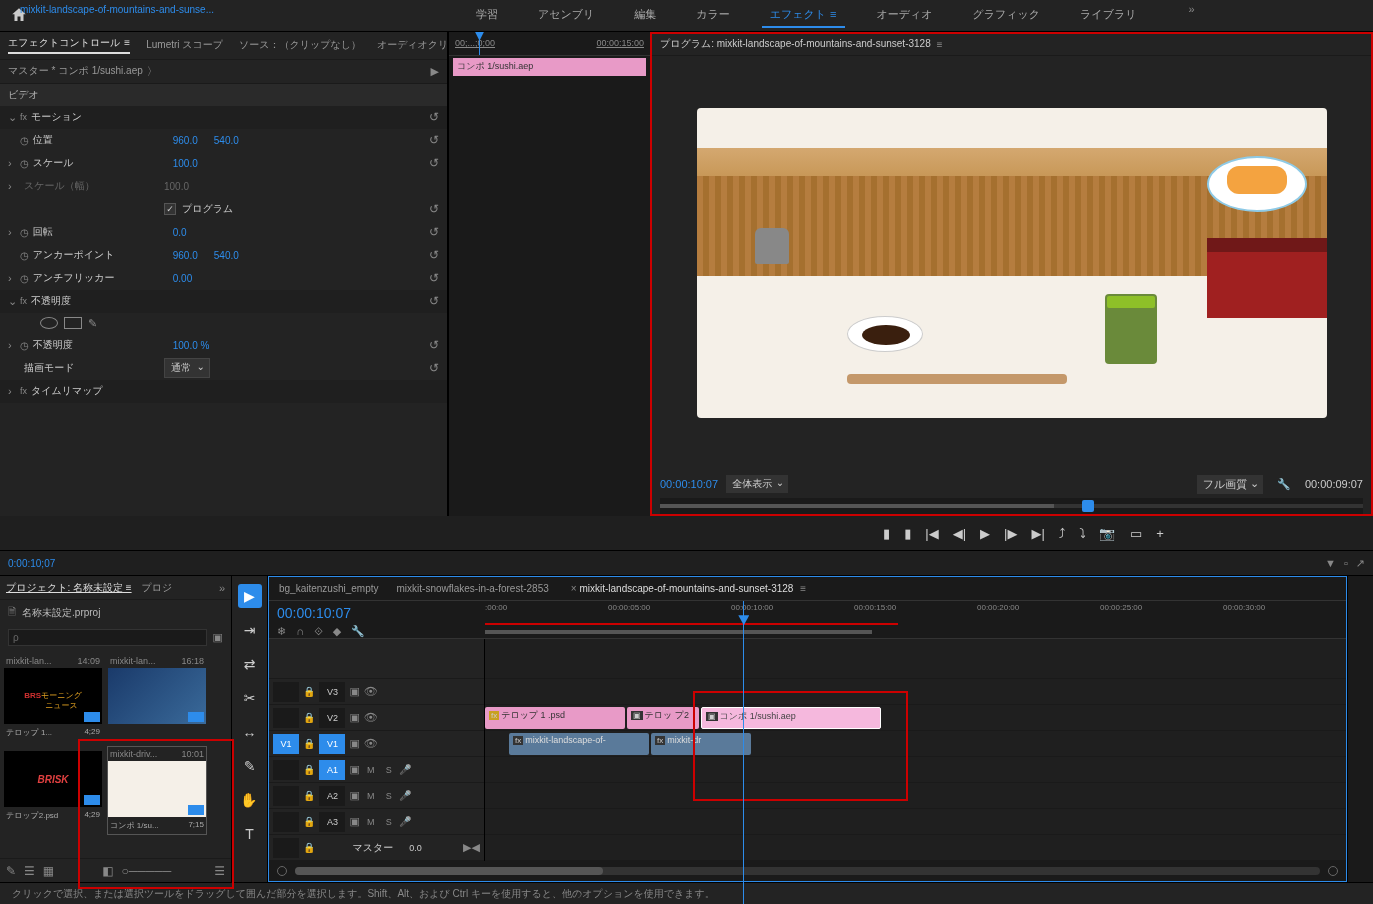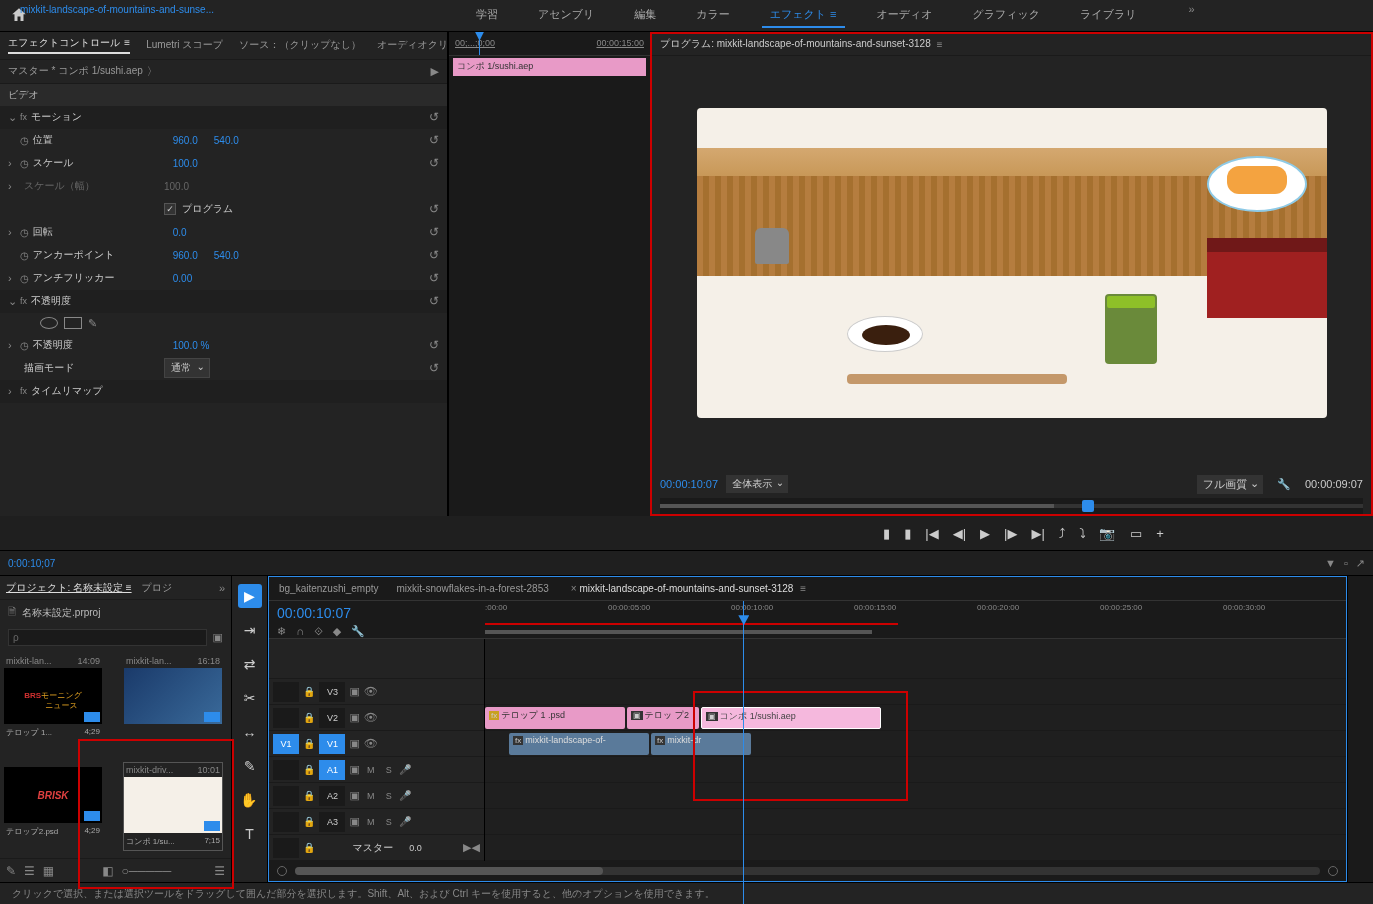--- a/index.html
+++ b/index.html
@@ -88,21 +88,21 @@
 .project-panel { width: 232px; background: #232323; display: flex; flex-direction: column; border-right: 1px solid #000; }
 .proj-tabs { display: flex; height: 24px; align-items: center; padding: 0 6px; gap: 10px; border-bottom: 1px solid #1a1a1a; }
 .proj-tab { font-size: 10px; color: #999; }
 .proj-tab.active { color: #ddd; text-decoration: underline; }
 .proj-chev { color: #888; margin-left: auto; }
 .proj-file { display: flex; align-items: center; padding: 4px 8px; gap: 6px; font-size: 10px; color: #bbb; }
 .folder-icon { color: #888; }
 .proj-search { display: flex; align-items: center; padding: 4px 8px; gap: 6px; }
 .proj-search input { flex:1; background: #1a1a1a; border: 1px solid #333; padding: 2px 4px; color: #ccc; font-size: 10px; }
 .proj-search input::placeholder { color: #666; }
-.bin-grid { display: flex; flex-wrap: wrap; padding: 4px; gap: 22px; }
+.bin-grid { display: flex; flex-wrap: wrap; padding: 4px; gap: 6px; }
 .bin-item { width: 98px; }
 .bin-header { display: flex; justify-content: space-between; font-size: 9px; color: #888; padding: 2px 2px; }
 .bin-thumb { width: 98px; height: 56px; background: #333; position: relative; display: flex; align-items: center; justify-content: center; }
 .bin-thumb.brs { background: #000; color: #e0a020; font-size: 8px; text-align: center; line-height: 1.2; }
 .bin-thumb.brs .red { color: #d03030; font-weight: bold; }
 .bin-thumb.blue { background: linear-gradient(135deg, #1a3a6a, #3a6a9a); }
 .bin-thumb.brisk { background: #000; color: #e04040; font-size: 10px; font-style: italic; font-weight: bold; }
 .bin-thumb.sushi-sm { background: #f5f0e8; }
 .bin-label { display: flex; justify-content: space-between; font-size: 8px; color: #aaa; padding: 3px 2px; }
 .film-badge { position: absolute; bottom: 2px; right: 2px; width: 16px; height: 10px; background: #2d8ceb; }

